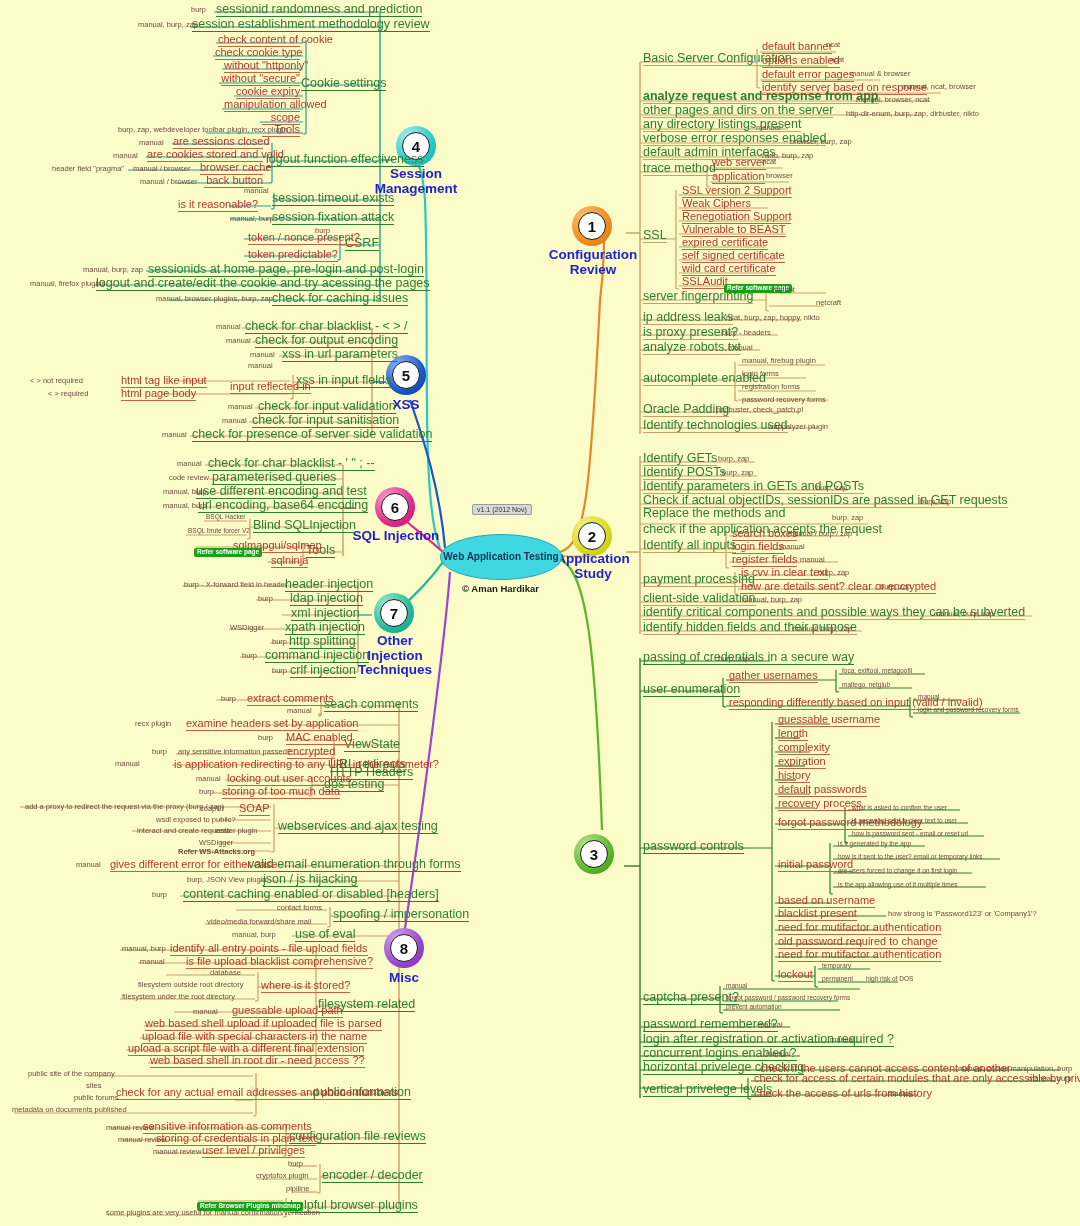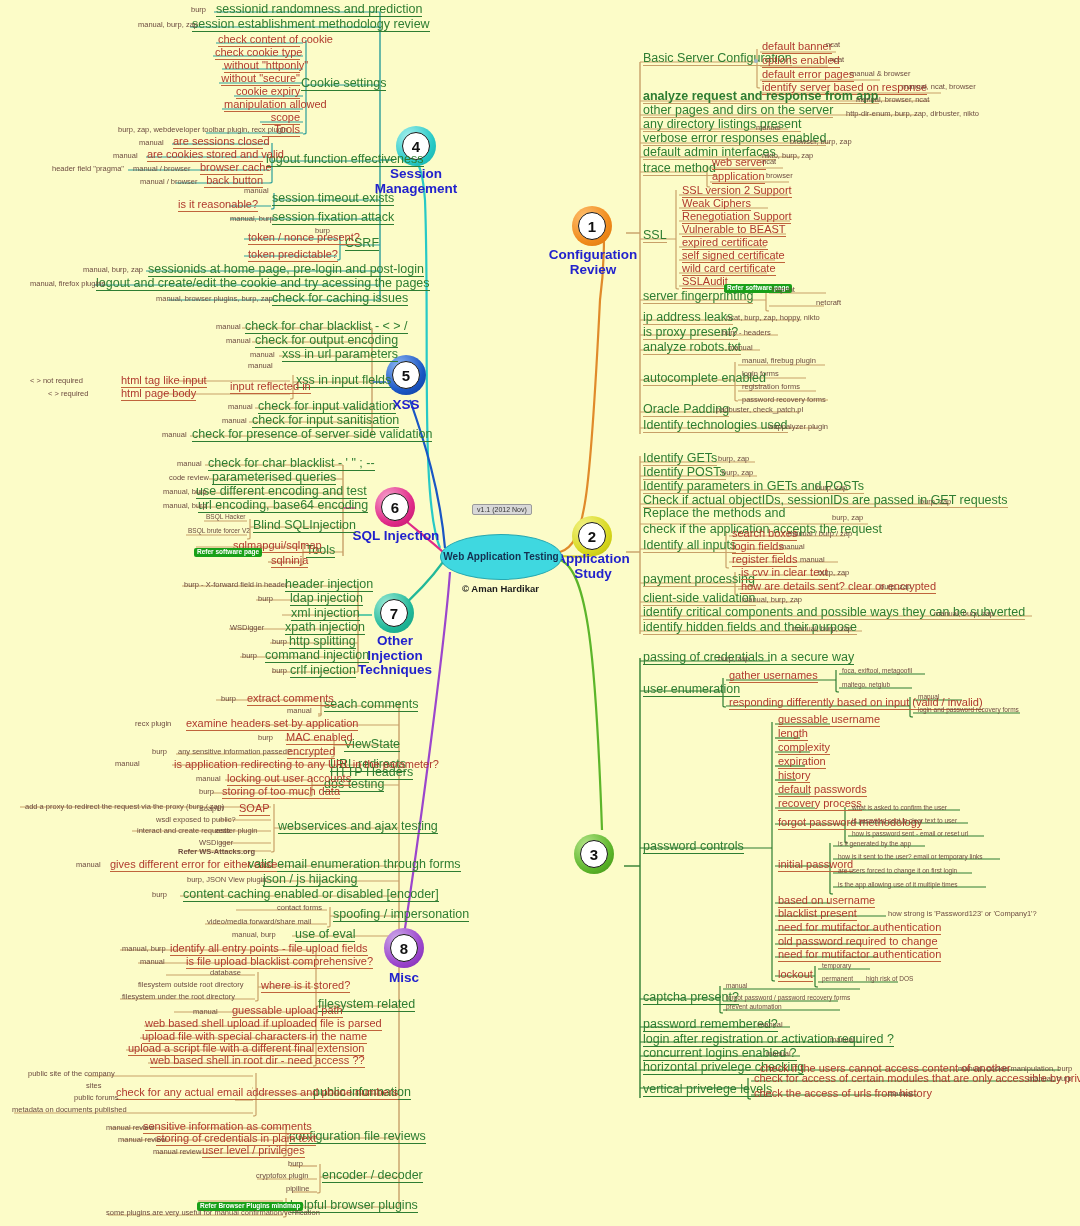--- a/index.html
+++ b/index.html
@@ -689,21 +689,21 @@
   <div class="nd tool" style="left:215px;top:827px;">zester plugin</div>
   <div class="nd tool" style="left:199px;top:839px;">WSDigger</div>
   <div class="nd tool" style="left:178px;top:848px;font-weight:bold;">Refer WS-Attacks.org</div>
 
   <div class="nd l2 ul-g" style="left:248px;top:858px;">valid email enumeration through forms</div>
   <div class="nd l3 ul-r" style="left:110px;top:859px;">gives different error for either case</div>
   <div class="nd tool" style="left:76px;top:861px;">manual</div>
 
   <div class="nd l2 ul-g" style="left:263px;top:873px;">json / js hijacking</div>
   <div class="nd tool" style="left:187px;top:876px;">burp, JSON View plugin</div>
-  <div class="nd l2 ul-g" style="left:183px;top:888px;">content caching enabled or disabled [encoder]</div>
+  <div class="nd l2 ul-g" style="left:183px;top:888px;">content caching enabled or disabled [headers]</div>
   <div class="nd tool" style="left:152px;top:891px;">burp</div>
 
   <div class="nd l2 ul-g" style="left:333px;top:908px;">spoofing / impersonation</div>
   <div class="nd tool" style="left:238px;top:904px;padding-left:39px;">contact forms</div>
   <div class="nd tool" style="left:207px;top:918px;">video/media forward/share mail</div>
 
   <div class="nd l2 ul-g" style="left:295px;top:928px;">use of eval</div>
   <div class="nd tool" style="left:232px;top:931px;">manual, burp</div>
 
   <div class="nd l2 ul-g" style="left:318px;top:998px;">filesystem related</div>

